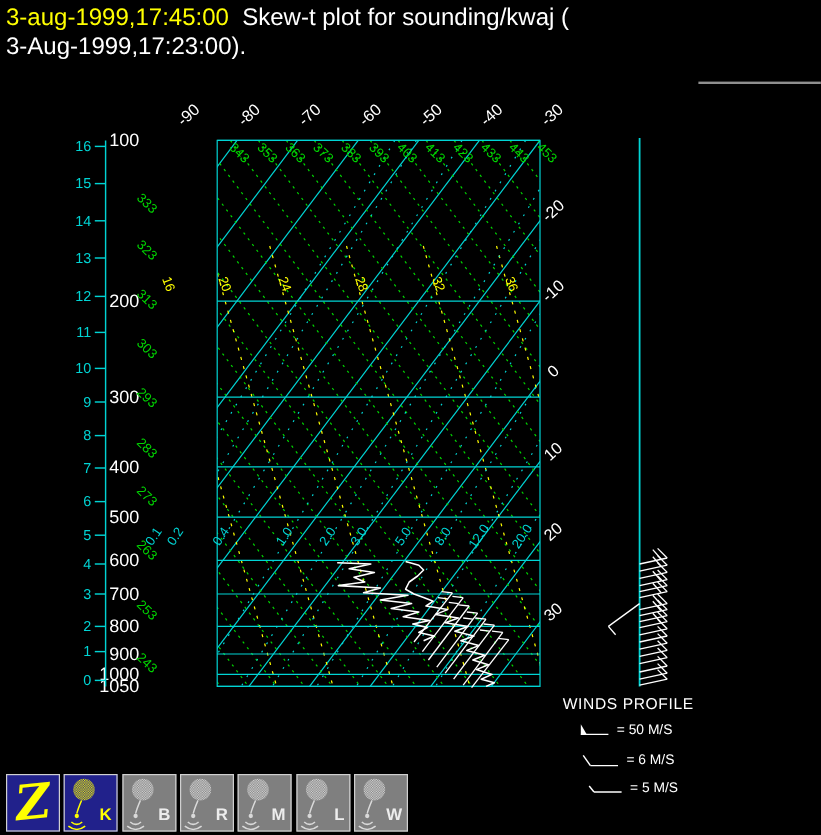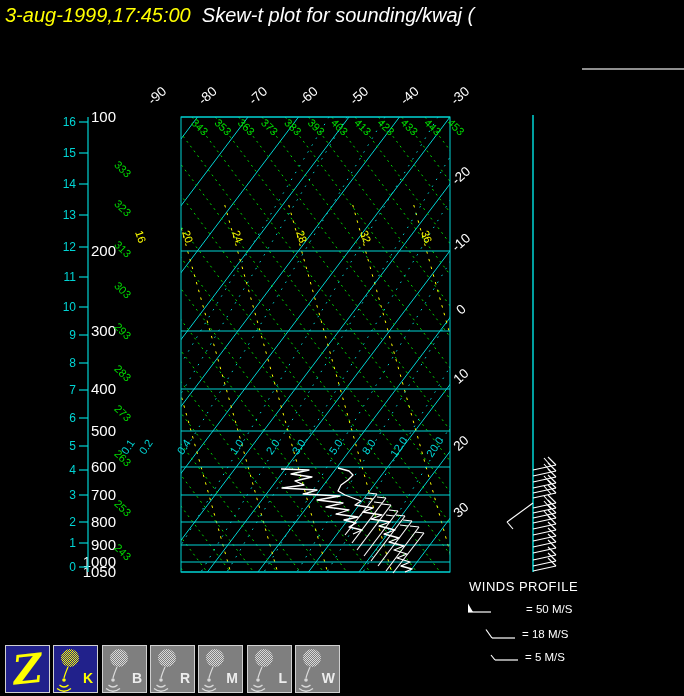--- a/index.html
+++ b/index.html
@@ -1,47 +1,47 @@
 <!DOCTYPE html>
 <html><head>
 <meta charset="utf-8">
 <style>
   html,body{margin:0;padding:0;background:#000;}
   body{width:684px;height:696px;position:relative;overflow:hidden;
        font-family:"Liberation Sans",sans-serif;}
   .title{position:absolute;left:5px;top:3px;color:#fff;font-size:20px;
-         line-height:24px;white-space:pre;font-style:italic;}
+         line-height:24px;white-space:pre;}
   .t-hl{color:#ffff00;}
   .top-rule{position:absolute;left:582px;top:68px;width:102px;height:2px;background:#8f8f8f;}
   #chart{position:absolute;left:0;top:0;}
   #chart text{font-family:"Liberation Sans",sans-serif;}
   .winds-title{position:absolute;left:469px;top:579px;color:#fff;
                font-size:13px;letter-spacing:.5px;}
   .lg-row{position:absolute;display:flex;align-items:center;color:#fff;font-size:11.5px;}
-  .lg-0{left:460px;top:601px;gap:28px;}
+  .lg-0{left:476px;top:601px;}
   .lg-1{left:484px;top:626px;}
   .lg-2{left:487px;top:649px;text-align:center;}
   .lg-row svg{margin-right:4px;}
   .tb{position:absolute;top:645px;width:45px;height:48px;background:#7f7f7f;
       border:1px solid #d0d0d0;box-sizing:border-box;padding:0;cursor:pointer;}
   .tb.sel{background:#21218b;}
   .tb0{left:5px}.tb1{left:53px}.tb2{left:102px}.tb3{left:150px}
   .tb4{left:198px}.tb5{left:247px}.tb6{left:295px}
   .bl{position:absolute;right:4px;bottom:6px;font-size:14px;font-weight:bold;color:#ededed;}
   .tb.sel .bl{color:#ffff00;}
   .zg{display:block;font-family:"DejaVu Serif",serif;font-style:italic;font-weight:bold;
       font-size:40px;line-height:42px;color:#ffff00;transform:rotate(-6deg);}
   .balloon{position:absolute;left:0;top:0;width:45px;height:46px;}
 </style>
 </head>
 <body>
 
 <div>
 
-  <div class="title"><span class="t-hl">3-aug-1999,17:45:00</span><span>  Skew-t plot for sounding/kwaj (</span><br></div>
+  <div class="title"><span class="t-hl">3-aug-1999,17:45:00</span><span>  Skew-t plot for sounding/kwaj (</span><br><span>3-Aug-1999,17:23:00).</span></div>
 
   <div class="top-rule"></div>
 
   <svg id="chart" width="684" height="696">
       <defs>
         <clipPath id="pc">
           <rect x="181" y="117" width="269" height="455"></rect>
         </clipPath>
       </defs>
       <g clip-path="url(#pc)">
@@ -302,21 +302,21 @@
       <line x1="8" y1="11" x2="31" y2="11" stroke="#fff" stroke-width="1.2"></line>
       <polygon points="8,2.5 13,11 8,11" fill="#fff"></polygon>
     </svg>
     <span>= 50 M/S</span>
   </div>
   <div class="lg-row lg-1">
     <svg width="34" height="16">
       <line x1="8" y1="12" x2="31" y2="12" stroke="#fff" stroke-width="1.2"></line>
       <line x1="8" y1="12" x2="2" y2="3.5" stroke="#fff" stroke-width="1.2"></line>
     </svg>
-    <span>= 18 M/S</span>
+    <span>= 6 M/S</span>
   </div>
   <div class="lg-row lg-2">
     <svg width="34" height="16">
       <line x1="8" y1="11" x2="31" y2="11" stroke="#fff" stroke-width="1.2"></line>
       <line x1="8" y1="11" x2="4" y2="6" stroke="#fff" stroke-width="1.2"></line>
     </svg>
     <span>= 5 M/S</span>
   </div>
 
   <div>

